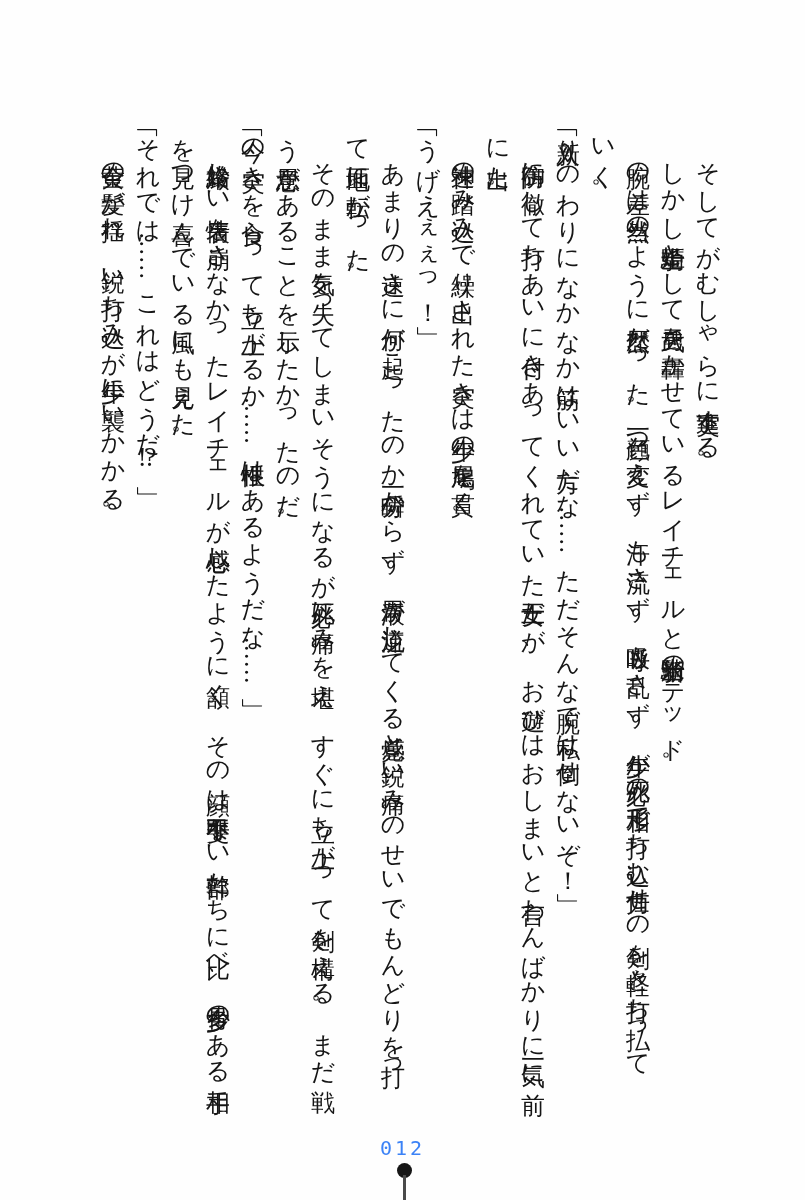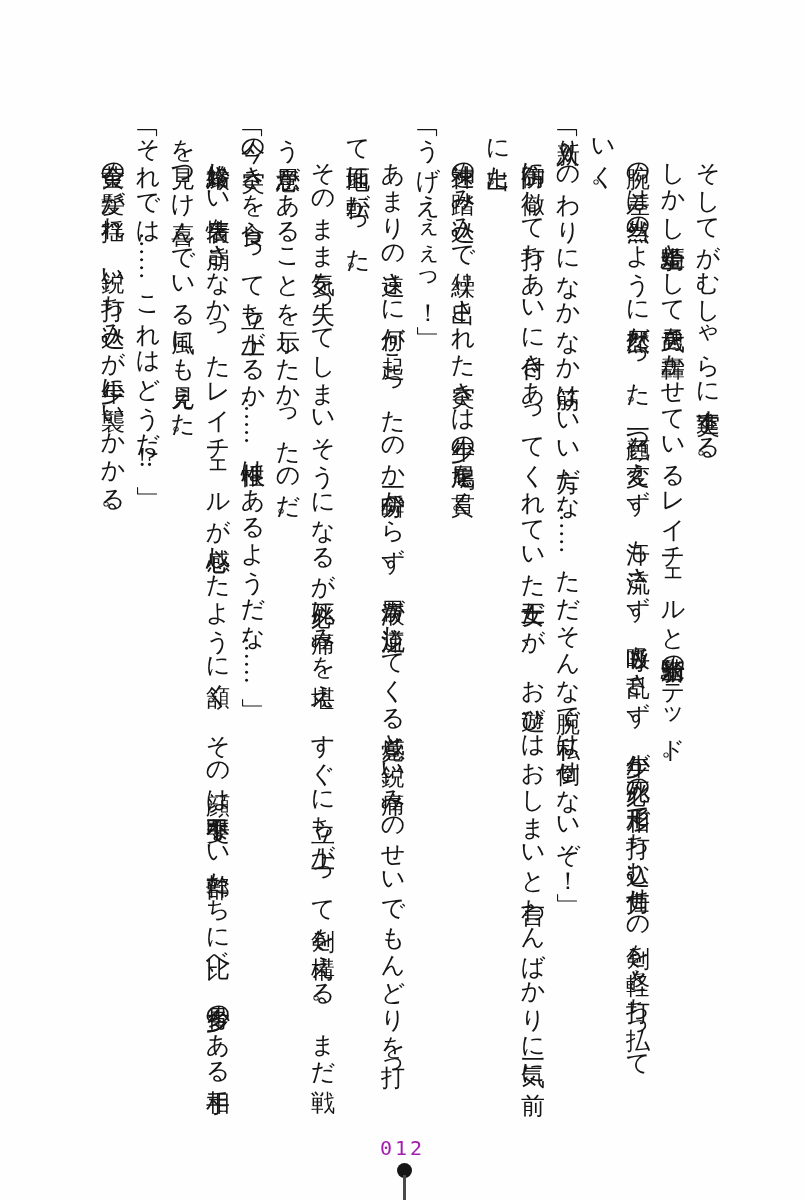--- a/index.html
+++ b/index.html
@@ -41,21 +41,21 @@
     left: 0;
     top: 1136px;
     width: 805px;
     text-align: center;
   }
   .page-number {
     display: inline-block;
     font-family: "DejaVu Sans Mono", "Liberation Mono", monospace;
     font-size: 20px;
     letter-spacing: 3px;
-    color: #a21caf;
+    color: #3b82f6;
   }
   .center-mark-dot {
     position: absolute;
     left: 397px;
     top: 1163px;
     width: 15px;
     height: 15px;
     border-radius: 50%;
     background: #161616;
   }

